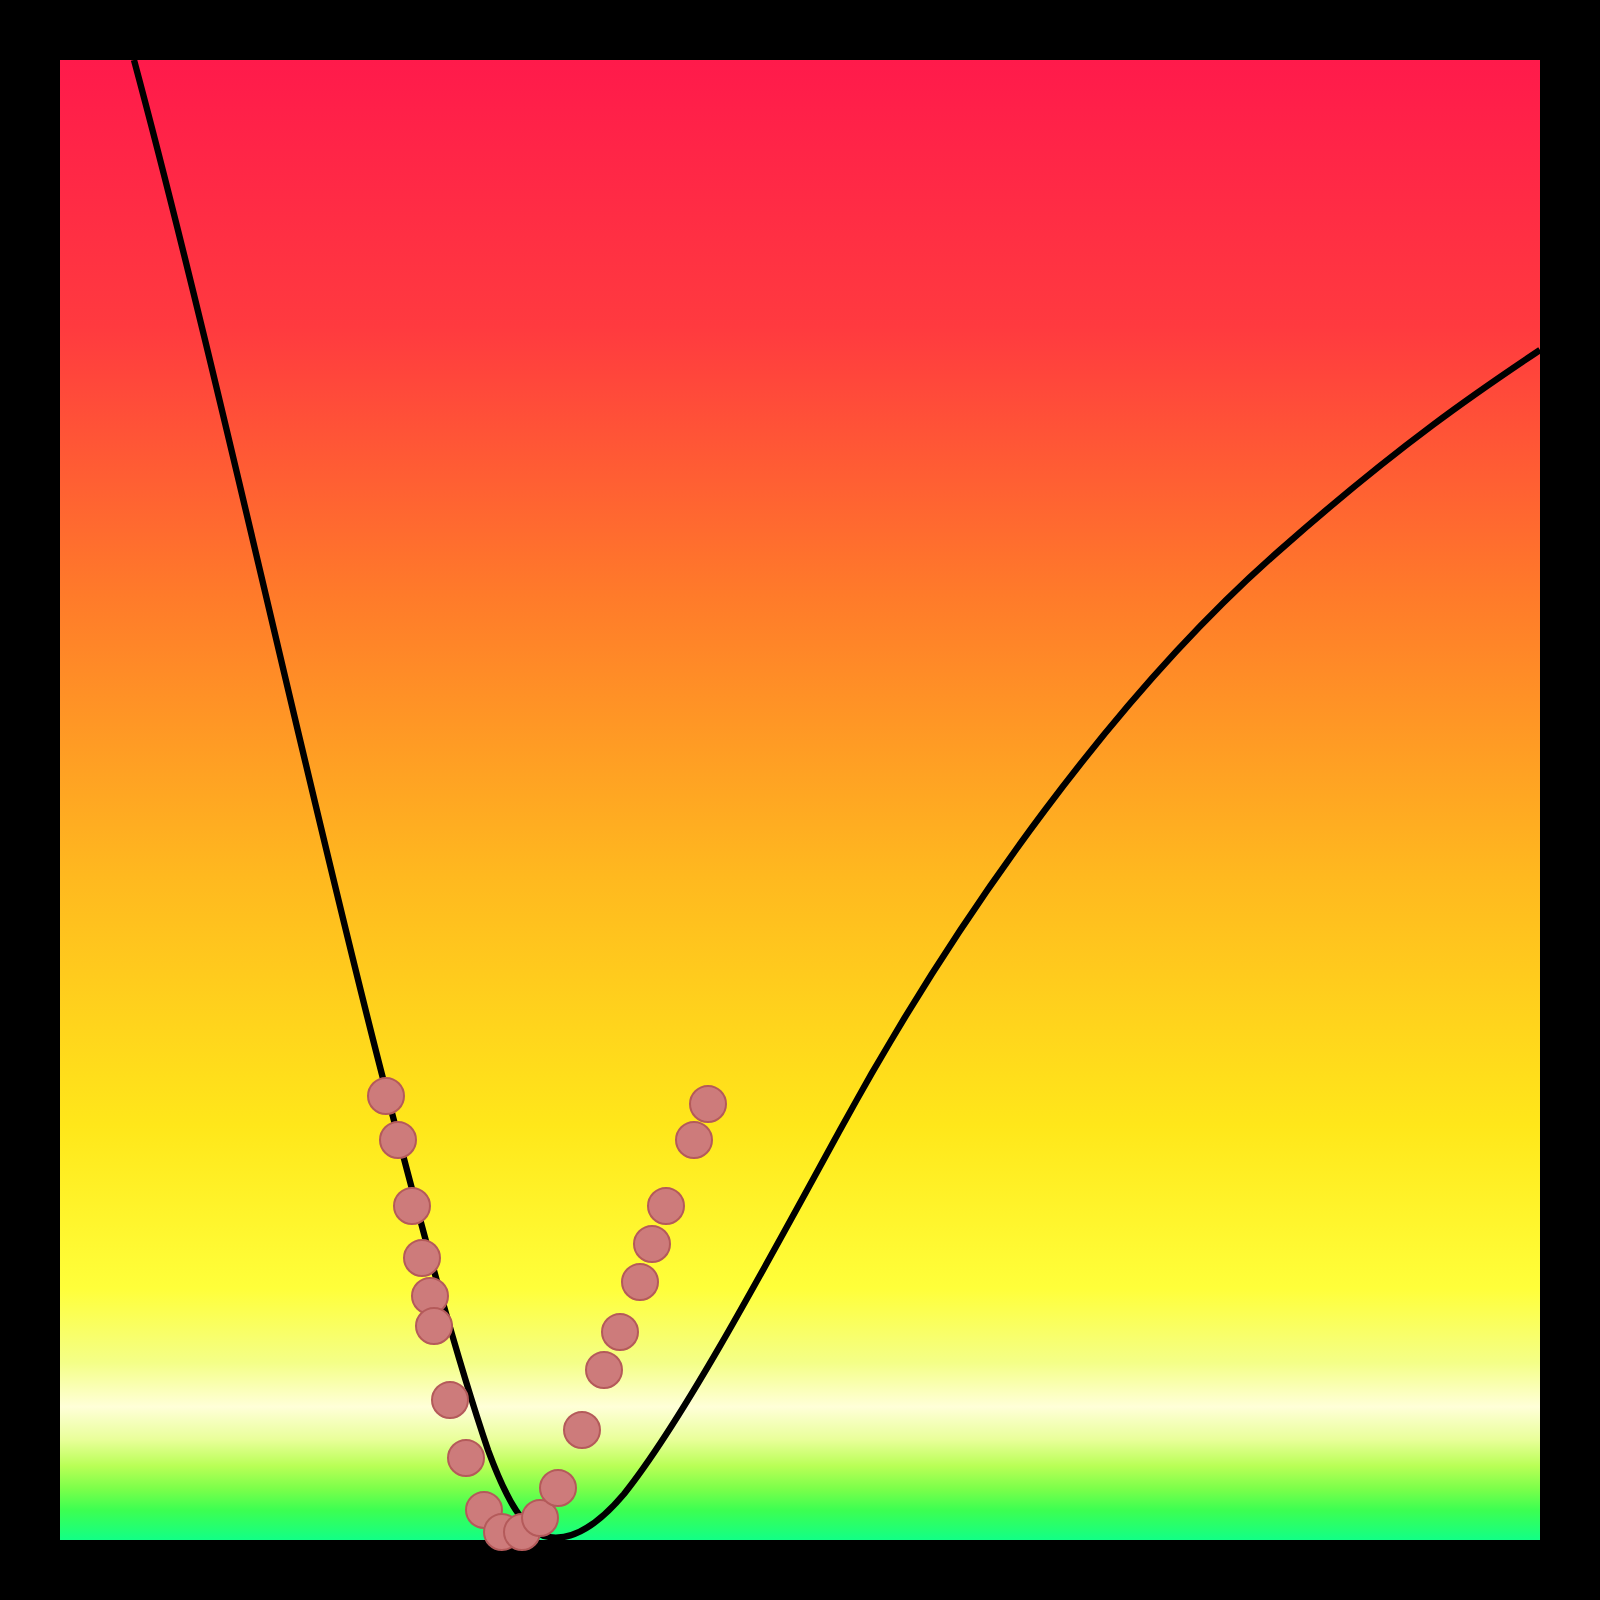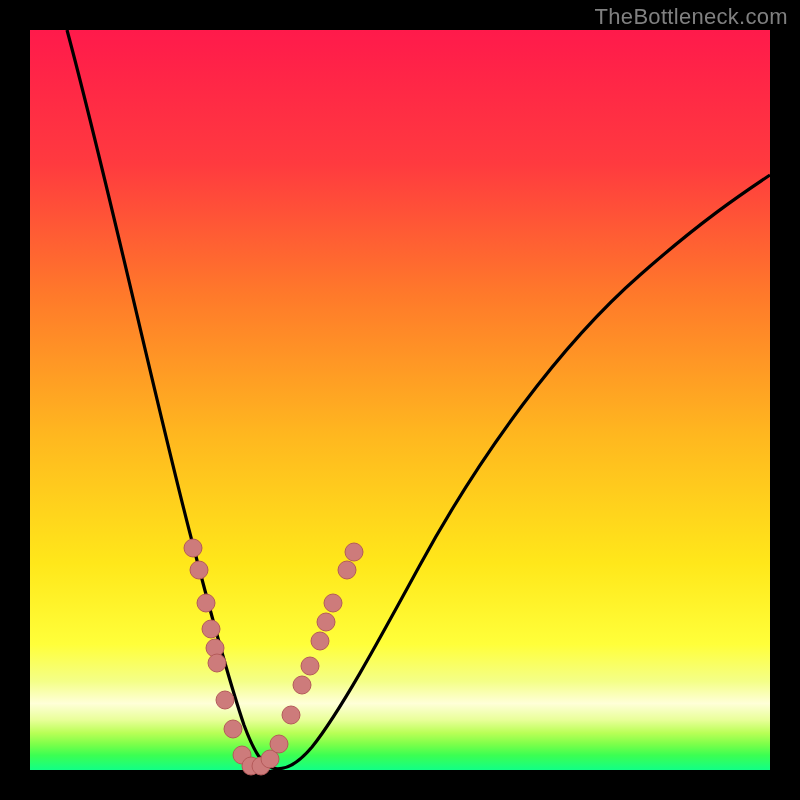--- a/index.html
+++ b/index.html
@@ -28,21 +28,20 @@
     z-index: 5;
   }
   svg {
     display: block;
   }
 </style>
 </head>
 <body>
 
 <div class="frame">
-  <div class="watermark">TheBottleneck.com</div>
 
   <svg width="800" height="800" viewBox="0 0 800 800">
     <defs>
       <linearGradient id="bg-grad" x1="0" y1="0" x2="0" y2="1">
         <stop offset="0%" stop-color="#ff1a4b"></stop>
         <stop offset="18%" stop-color="#ff3a3f"></stop>
         <stop offset="36%" stop-color="#ff7a2a"></stop>
         <stop offset="55%" stop-color="#ffb81f"></stop>
         <stop offset="72%" stop-color="#ffe71a"></stop>
         <stop offset="83%" stop-color="#ffff3a"></stop>

